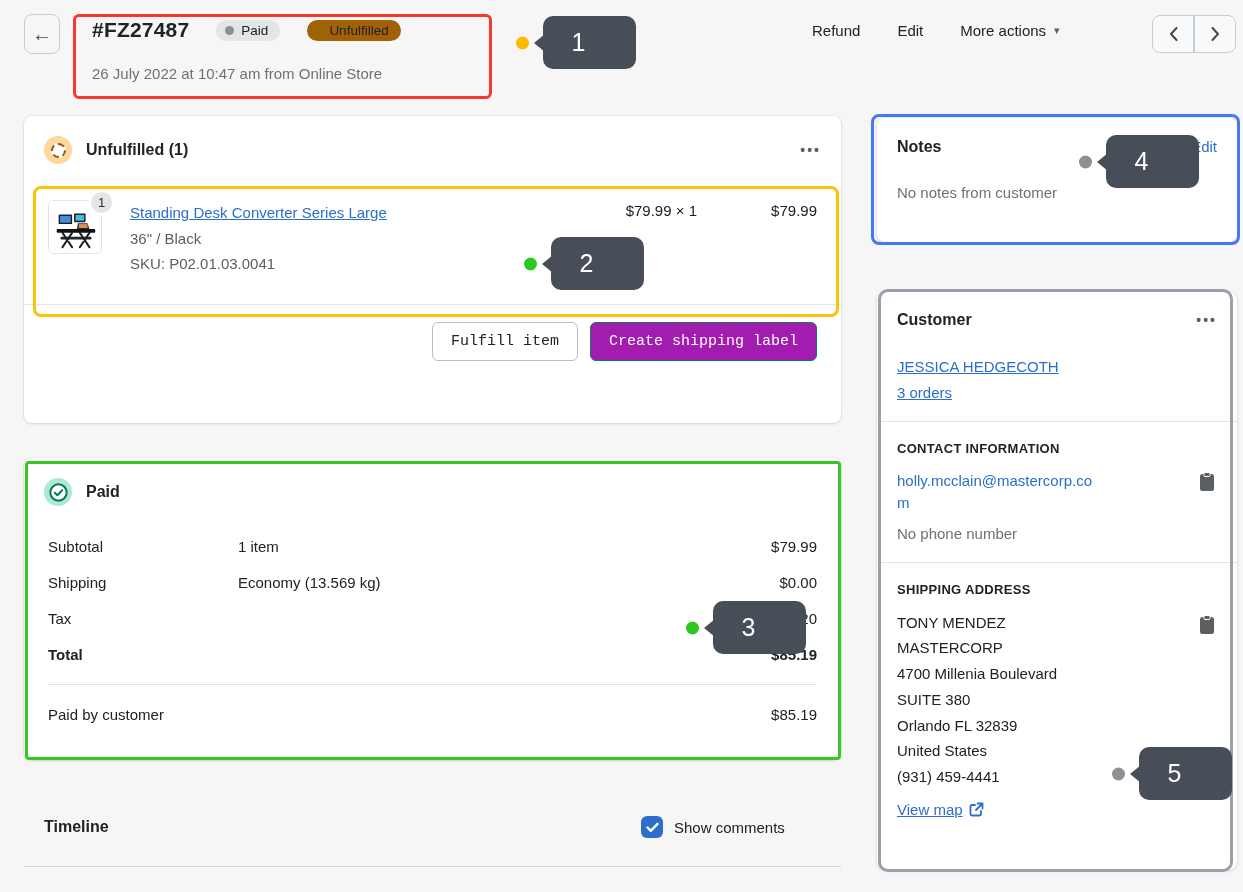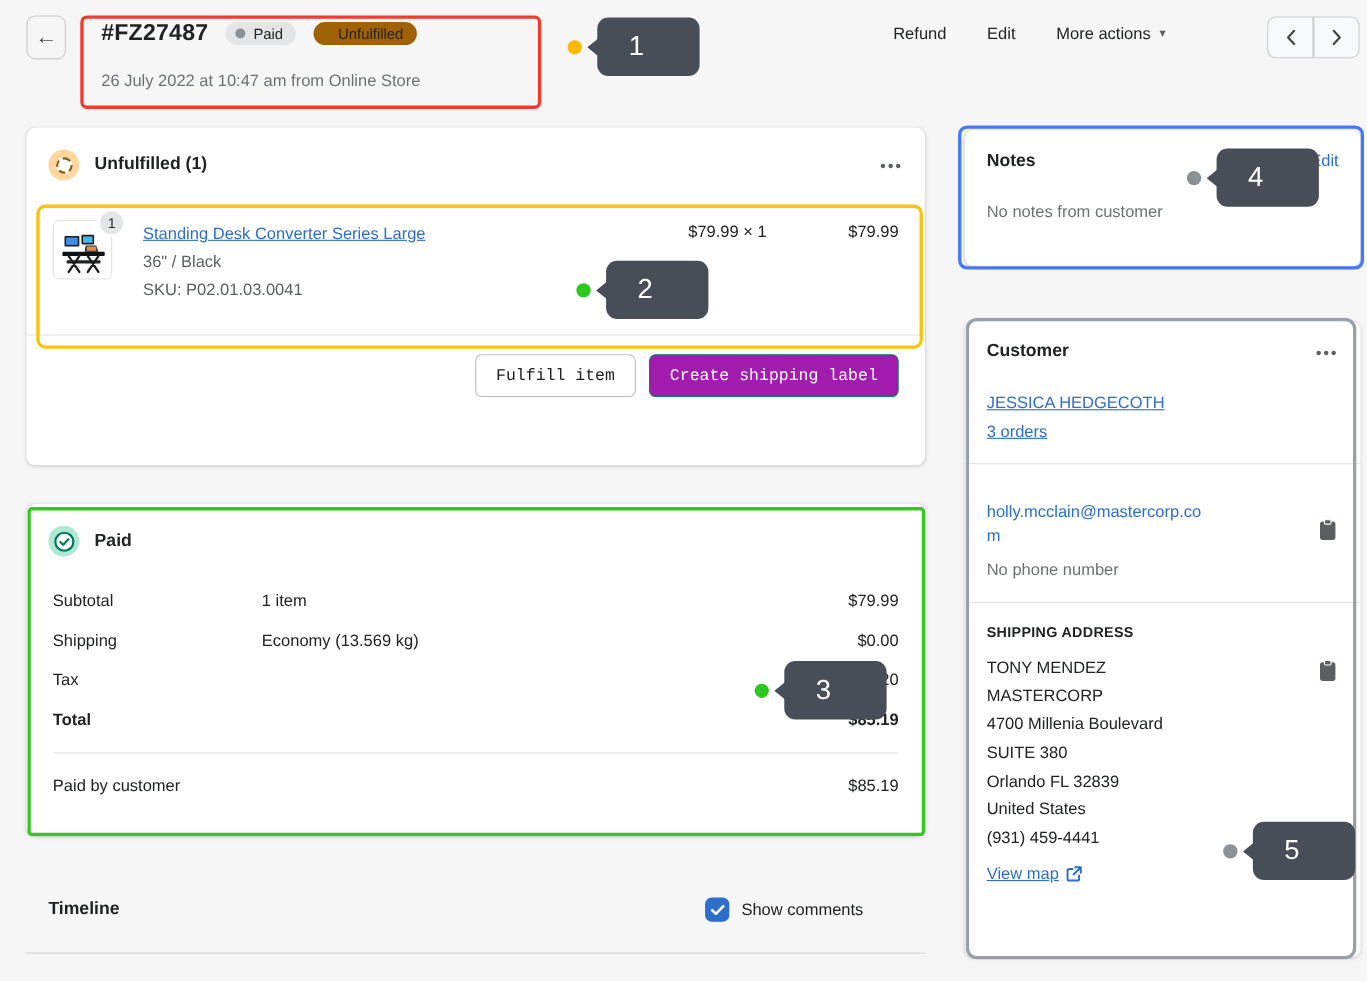--- a/index.html
+++ b/index.html
@@ -11,21 +11,21 @@
   }
   .abs { position:absolute; }
 
   
   .back-btn {
     left:24px; top:14px; width:36px; height:40px;
     border:1px solid #c9cccf; border-radius:8px; background:#f6f6f7;
     display:flex; align-items:center; justify-content:center;
     font-size:20px; color:#42474c; cursor:pointer;
   }
-  .title-row { left:92px; top:18px; display:flex; align-items:center; gap:16px; }
+  .title-row { left:92px; top:18px; display:flex; align-items:center; gap:27px; }
   .order-number { font-size:21px; font-weight:700; letter-spacing:.2px; }
   .badge {
     display:inline-flex; align-items:center; gap:7px;
     padding:3px 12px 3px 9px; border-radius:12px; font-size:13.5px; color:#202223;
   }
   .badge-paid { background:#e4e5e7; }
   .badge-paid .pip { width:9px; height:9px; border-radius:50%; background:#8c9196; }
   .badge-unfulfilled { background:#a16207; }
   .badge-unfulfilled .pip { width:6px; height:6px; border-radius:50%; border:2.5px solid #916a00; background:transparent; }
   .subtitle { left:92px; top:65px; font-size:15px; color:#6d7175; }
@@ -280,20 +280,21 @@
   <div class="cust-section">
     <div class="cust-head">
       <span class="card-title">Customer</span>
       <span class="kebab">•••</span>
     </div>
     <span class="cust-link cust-name">JESSICA HEDGECOTH</span>
     <span class="cust-link cust-orders">3 orders</span>
   </div>
 
   <div class="cust-section">
+    <div class="section-label">CONTACT INFORMATION</div>
     <span class="email-link">holly.mcclain@mastercorp.com</span>
     <div class="muted no-phone">No phone number</div>
     <svg class="copy-icon" style="top:50px;" width="16" height="20" viewBox="0 0 16 20">
       <rect x="1" y="2" width="14" height="17" rx="2.5" fill="#5c5f62"></rect>
       <rect x="5" y="0.5" width="6" height="4" rx="1" fill="#5c5f62" stroke="#fff" stroke-width="1"></rect>
     </svg>
   </div>
 
   <div class="cust-section">
     <div class="section-label">SHIPPING ADDRESS</div>

